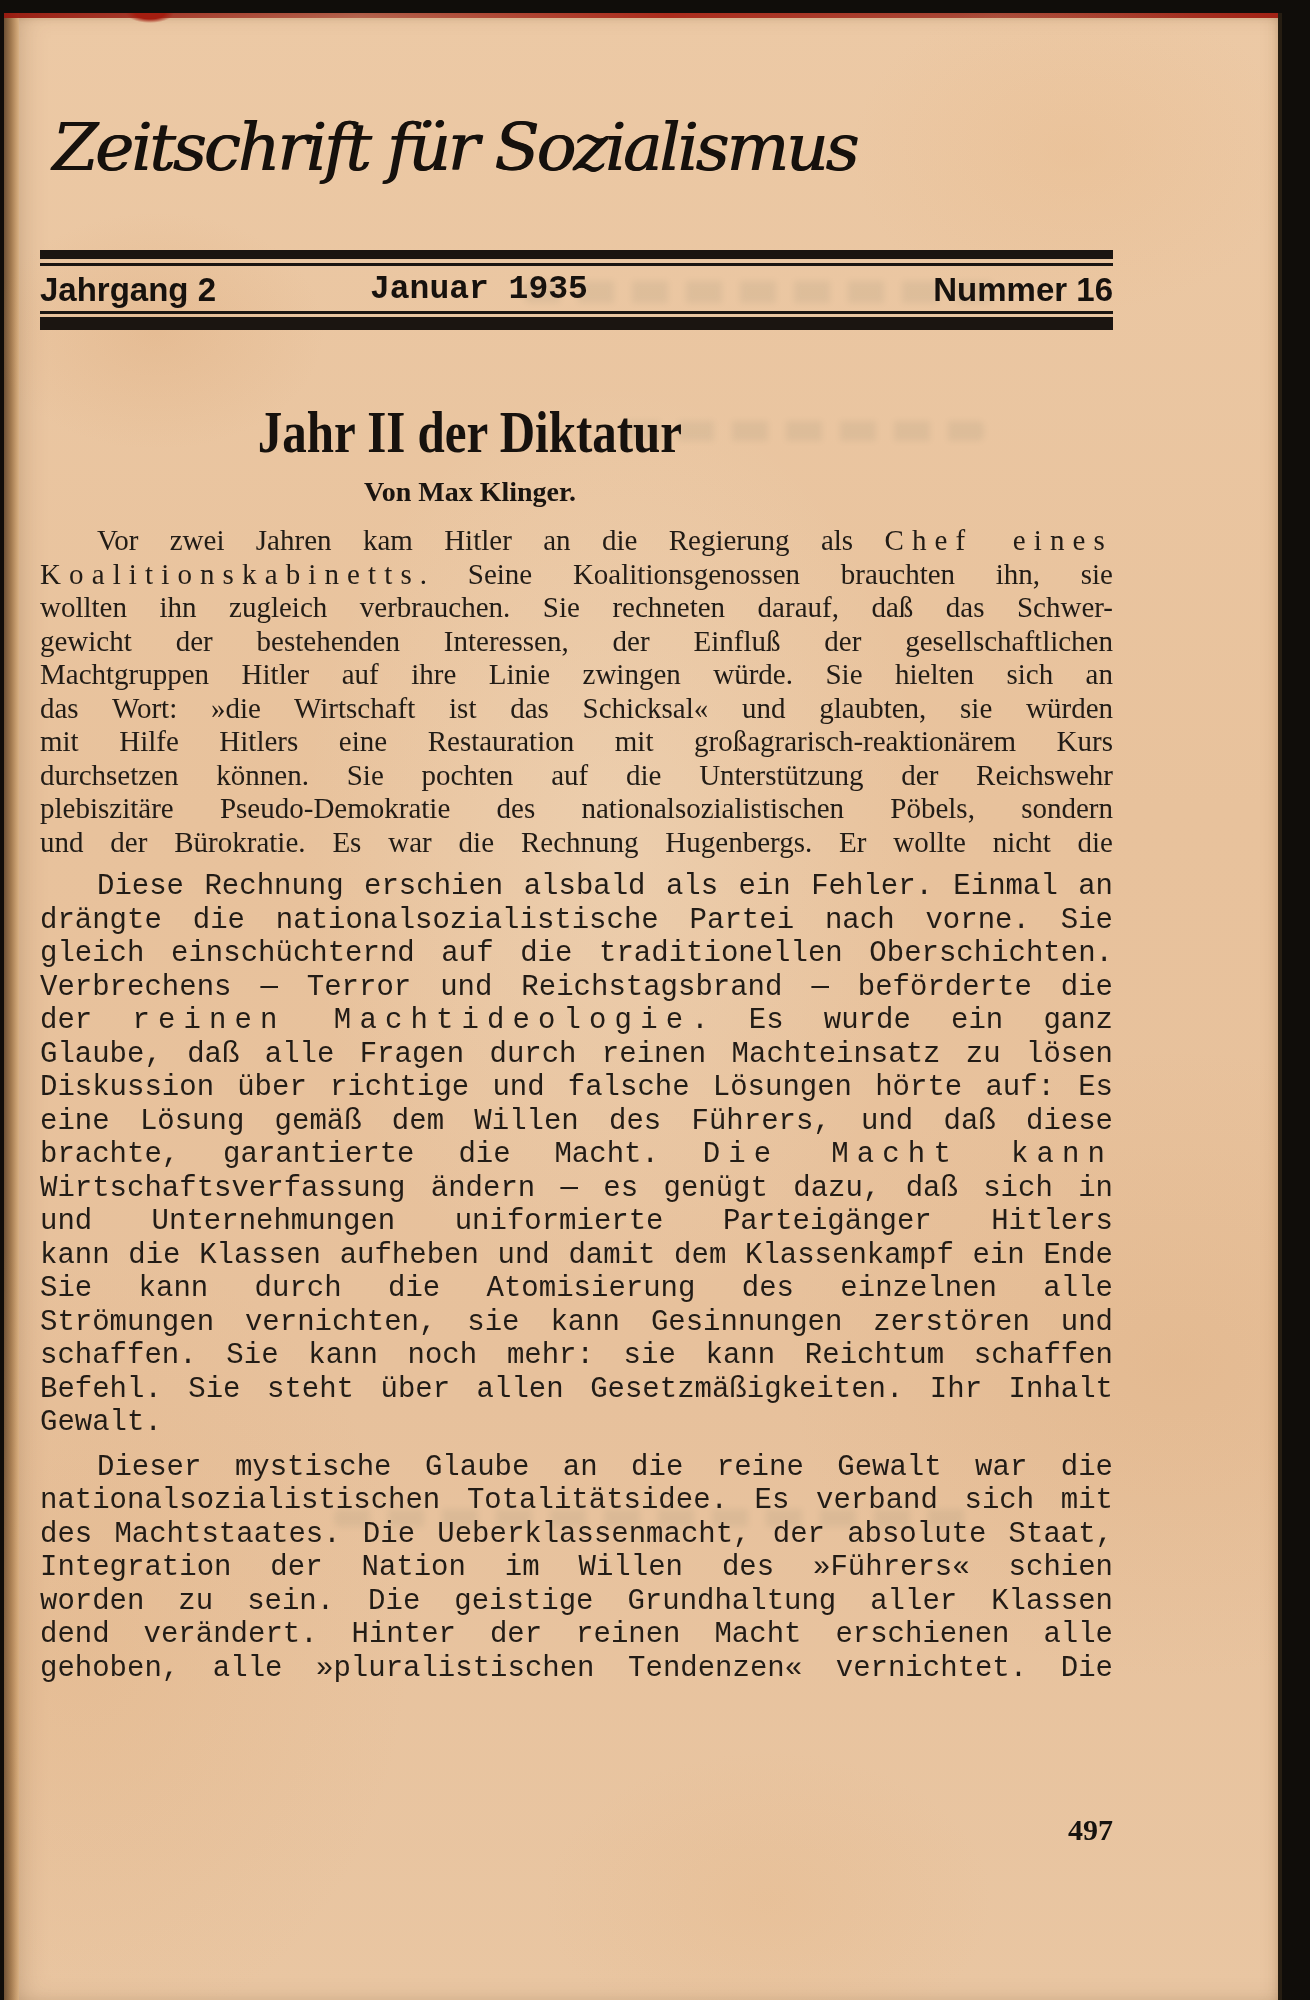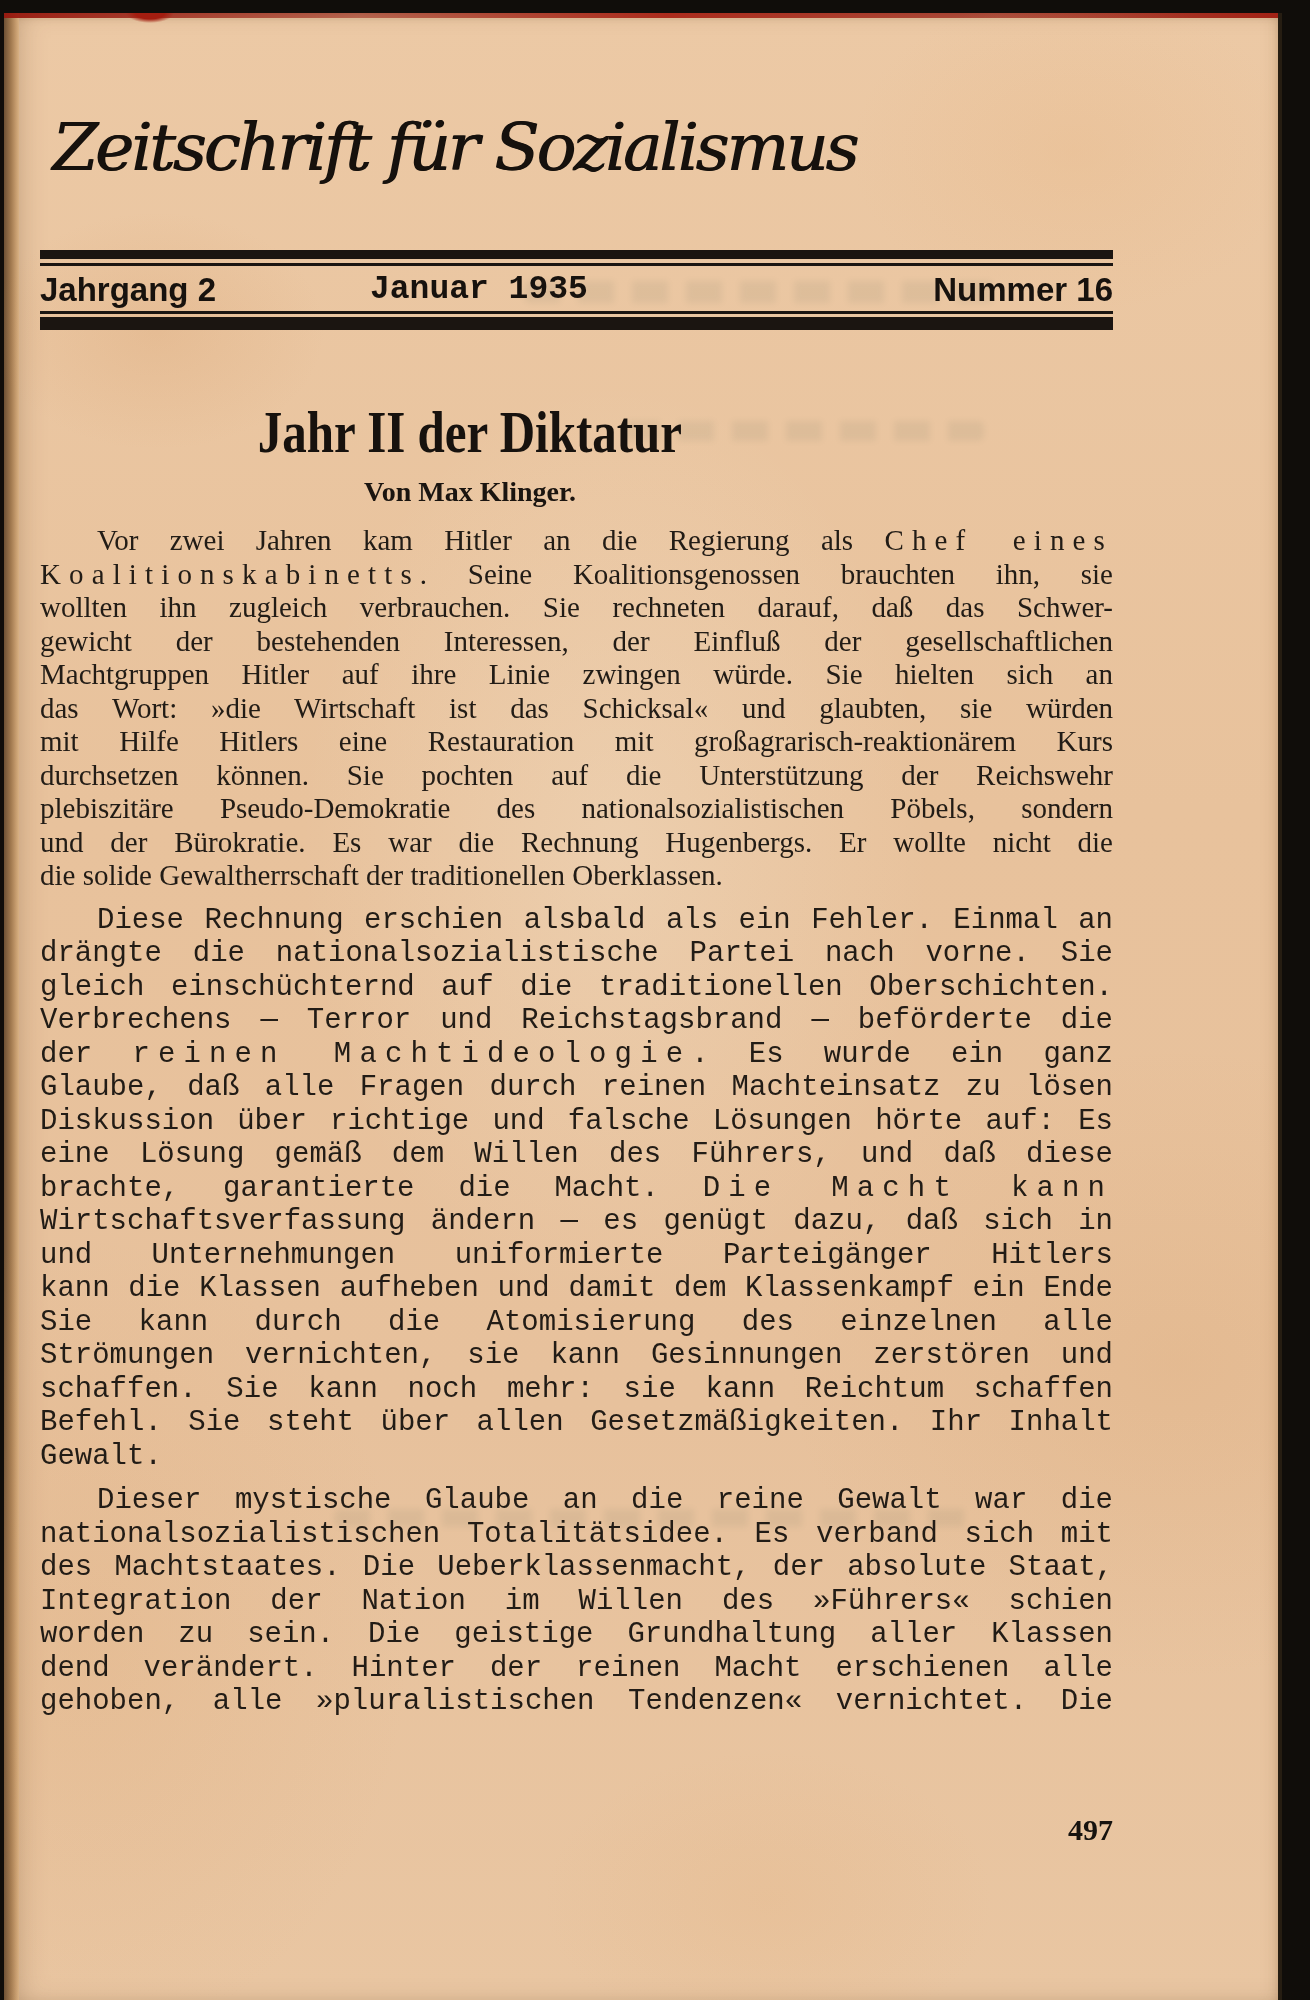--- a/index.html
+++ b/index.html
@@ -90,21 +90,20 @@
           <div class="line"><span>Vor zwei Jahren kam Hitler an die Regierung als </span><span class="sperr">Chef eines</span></div>
           <div class="line"><span class="sperr">Koalitionskabinetts</span><span>. Seine Koalitionsgenossen brauchten ihn, sie</span></div>
           <div class="line"><span>wollten ihn zugleich verbrauchen. Sie rechneten darauf, daß das Schwer-</span></div>
           <div class="line"><span>gewicht der bestehenden Interessen, der Einfluß der gesellschaftlichen</span></div>
           <div class="line"><span>Machtgruppen Hitler auf ihre Linie zwingen würde. Sie hielten sich an</span></div>
           <div class="line"><span>das Wort: »die Wirtschaft ist das Schicksal« und glaubten, sie würden</span></div>
           <div class="line"><span>mit Hilfe Hitlers eine Restauration mit großagrarisch-reaktionärem Kurs</span></div>
           <div class="line"><span>durchsetzen können. Sie pochten auf die Unterstützung der Reichswehr</span></div>
           <div class="line"><span>plebiszitäre Pseudo-Demokratie des nationalsozialistischen Pöbels, sondern</span></div>
           <div class="line"><span>und der Bürokratie. Es war die Rechnung Hugenbergs. Er wollte nicht die</span></div>
-          <div class="line last"><span>die solide Gewaltherrschaft der traditionellen Oberklassen.</span></div>
         </div>
         <div class="para">
           <div class="line"><span>Diese Rechnung erschien alsbald als ein Fehler. Einmal an der Macht,</span></div>
           <div class="line"><span>drängte die nationalsozialistische Partei nach vorne. Sie setzte die </span><span class="sperr">reine</span></div>
           <div class="line"><span>gleich einschüchternd auf die traditionellen Oberschichten. Die Größe des</span></div>
           <div class="line"><span>Verbrechens — Terror und Reichstagsbrand — beförderte die Ausbreitung</span></div>
           <div class="line"><span>der </span><span class="sperr">reinen Machtideologie</span><span>. Es wurde ein ganz allgemeiner</span></div>
           <div class="line"><span>Glaube, daß alle Fragen durch reinen Machteinsatz zu lösen seien. Jede</span></div>
           <div class="line"><span>Diskussion über richtige und falsche Lösungen hörte auf: Es gab nur</span></div>
           <div class="line"><span>eine Lösung gemäß dem Willen des Führers, und daß diese Lösung Erfolg</span></div>

